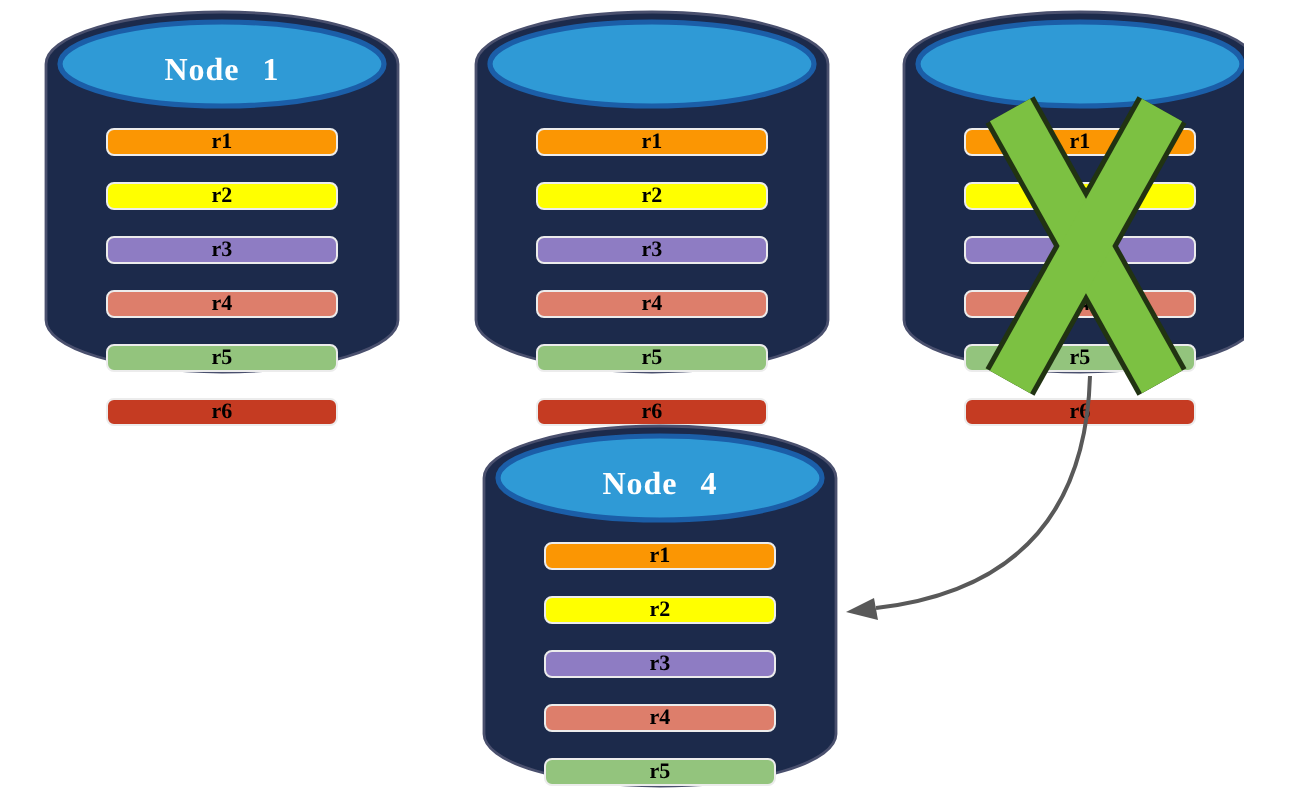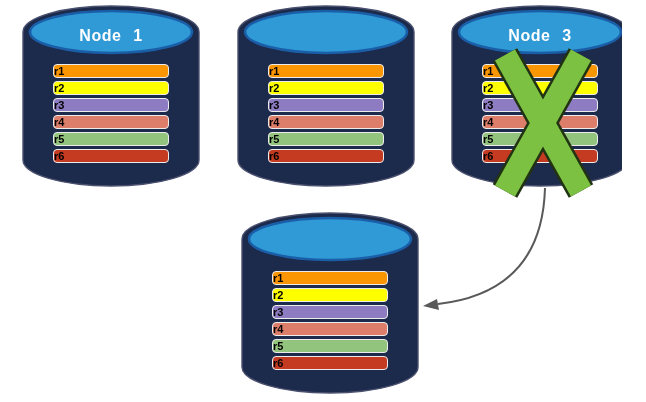--- a/index.html
+++ b/index.html
@@ -12,36 +12,36 @@
     --row-text:#000000;
     --row-border:#ECECEC;
     --x-fill:#7CC142;
     --x-outline:#213312;
     --arrow:#595959;
   }
   html,body{margin:0;padding:0;background:var(--bg);}
   .canvas{
     position:relative;width:622px;height:402px;overflow:hidden;
     background:var(--bg);
-    font-family:Liberation Sans, sans-serif;
+    font-family:Liberation Serif, serif;
   }
   .node{position:absolute;width:176px;height:180px;}
   .cyl{position:absolute;left:0;top:0;width:176px;height:180px;overflow:visible;}
   .cyl-body{fill:var(--cyl-body);stroke:var(--cyl-edge);stroke-width:1.4;}
   .cyl-top{fill:var(--cyl-top);stroke:var(--cyl-top-border);stroke-width:2.6;}
   .title{
     position:absolute;left:0;right:0;top:21px;height:18px;line-height:18px;
     text-align:center;color:var(--title-text);font-size:16px;font-weight:bold;
     letter-spacing:.5px;word-spacing:7px;
   }
   .rows{position:absolute;left:30px;top:58px;width:116px;}
   .row{
-    box-sizing:border-box;height:14px;line-height:12.5px;margin-bottom:3px;
+    box-sizing:border-box;height:14px;line-height:12.5px;margin-bottom:13px;
     border:1px solid var(--row-border);border-radius:4px;
-    text-align:left;font-size:11px;font-weight:bold;color:var(--row-text);
+    text-align:center;font-size:11px;font-weight:bold;color:var(--row-text);
   }
   #overlay{position:absolute;left:0;top:0;width:646px;height:402px;pointer-events:none;}
   .x-dark{stroke:var(--x-outline);stroke-width:28;stroke-linecap:butt;}
   .x-green{stroke:var(--x-fill);stroke-width:23;stroke-linecap:butt;}
   .arrow-line{stroke:var(--arrow);stroke-width:2;fill:none;}
   .arrow-head{fill:var(--arrow);}
 </style>
 </head>
 <body>
 
@@ -73,35 +73,35 @@
         <div class="row" style="background: rgb(221, 126, 107);">r4</div>
         <div class="row" style="background: rgb(147, 196, 125);">r5</div>
         <div class="row" style="background: rgb(197, 59, 34);">r6</div>
       </div>
   </div>
     <div class="node" style="left: 452px; top: 6px;">
     <svg class="cyl" viewBox="0 0 176 180">
       <path class="cyl-body" d="M0,26 A88,26 0 0 1 176,26 L176,154 A88,26 0 0 1 0,154 Z"></path>
       <ellipse class="cyl-top" cx="88" cy="26" rx="81" ry="21"></ellipse>
     </svg>
-    <div class="title">Node 3</div>
     <div class="rows">
         <div class="row" style="background: rgb(251, 150, 3);">r1</div>
         <div class="row" style="background: rgb(255, 255, 0);">r2</div>
         <div class="row" style="background: rgb(142, 124, 195);">r3</div>
         <div class="row" style="background: rgb(221, 126, 107);">r4</div>
         <div class="row" style="background: rgb(147, 196, 125);">r5</div>
         <div class="row" style="background: rgb(197, 59, 34);">r6</div>
       </div>
   </div>
     <div class="node" style="left: 242px; top: 213px;">
     <svg class="cyl" viewBox="0 0 176 180">
       <path class="cyl-body" d="M0,26 A88,26 0 0 1 176,26 L176,154 A88,26 0 0 1 0,154 Z"></path>
       <ellipse class="cyl-top" cx="88" cy="26" rx="81" ry="21"></ellipse>
     </svg>
+    <div class="title">Node 4</div>
     <div class="rows">
         <div class="row" style="background: rgb(251, 150, 3);">r1</div>
         <div class="row" style="background: rgb(255, 255, 0);">r2</div>
         <div class="row" style="background: rgb(142, 124, 195);">r3</div>
         <div class="row" style="background: rgb(221, 126, 107);">r4</div>
         <div class="row" style="background: rgb(147, 196, 125);">r5</div>
         <div class="row" style="background: rgb(197, 59, 34);">r6</div>
       </div>
   </div>
     <svg id="overlay" viewBox="0 0 646 402">

